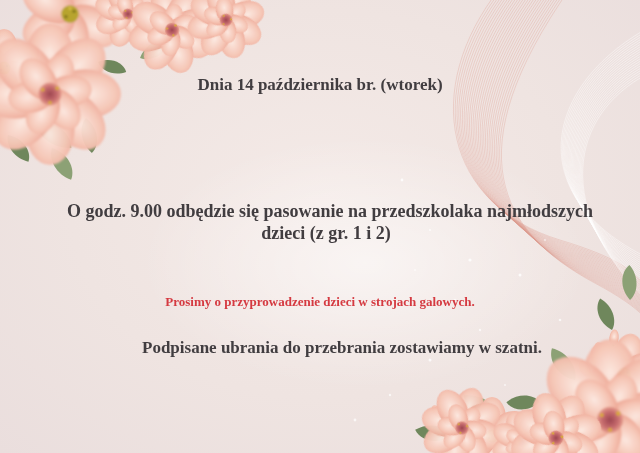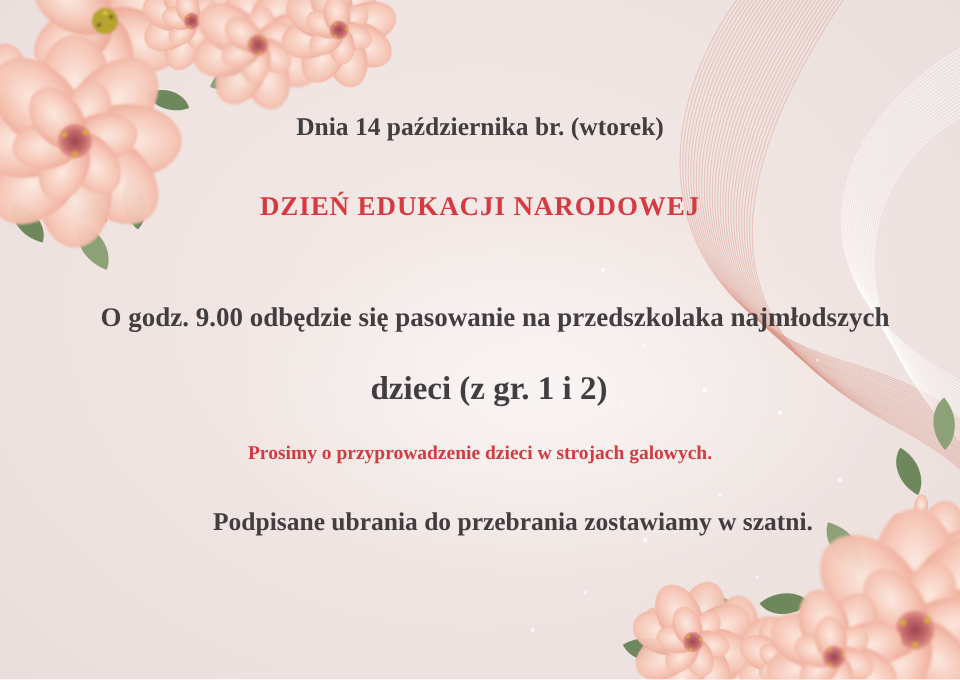--- a/index.html
+++ b/index.html
@@ -18,21 +18,21 @@
     text-align:center;
     font-weight:bold;
     z-index:2;
     white-space:nowrap;
   }
   .dark{color:#413d40;}
   .red{color:#d53a41;}
   #line-date {top:75px;font-size:17px;}
   #line-title{top:127px;font-size:18px;letter-spacing:.6px;}
   #line-det1 {top:201px;font-size:18px;margin-left:20px;}
-  #line-det2 {top:246px;font-size:22px;margin-left:12px;}
+  #line-det2 {top:223px;font-size:18px;margin-left:12px;}
   #line-dress{top:294px;font-size:13px;}
   #line-cloak{top:338px;font-size:17px;padding-left:44px;}
 </style>
 </head>
 <body>
 
 <div id="poster">
 
   <svg id="decor" viewBox="0 0 640 453" xmlns="http://www.w3.org/2000/svg" aria-hidden="true">
     <defs>
@@ -206,21 +206,20 @@
       <use href="#bloom" transform="translate(492,436) scale(1.0)"></use>
       <use href="#rose" transform="translate(462,428) scale(.85) rotate(18)"></use>
       <use href="#rose" transform="translate(523,442) scale(.65) rotate(-20)"></use>
       <use href="#rose" transform="translate(610,420) scale(1.65)"></use>
       <use href="#rose" transform="translate(556,438) scale(.95) rotate(28)"></use>
     </g>
   </svg>
 
   <div class="textline dark" id="line-date">Dnia 14 października br. (wtorek)</div>
 
-  <div class="textline red" id="line-title">DZIEŃ EDUKACJI NARODOWEJ</div>
 
   <div class="textline dark" id="line-det1">O godz. 9.00 odbędzie się pasowanie na przedszkolaka najmłodszych</div>
 
   <div class="textline dark" id="line-det2">dzieci (z gr. 1 i 2)</div>
 
   <div class="textline red" id="line-dress">Prosimy o przyprowadzenie dzieci w strojach galowych.</div>
 
   <div class="textline dark" id="line-cloak">Podpisane ubrania do przebrania zostawiamy w szatni.</div>
 </div>
 

